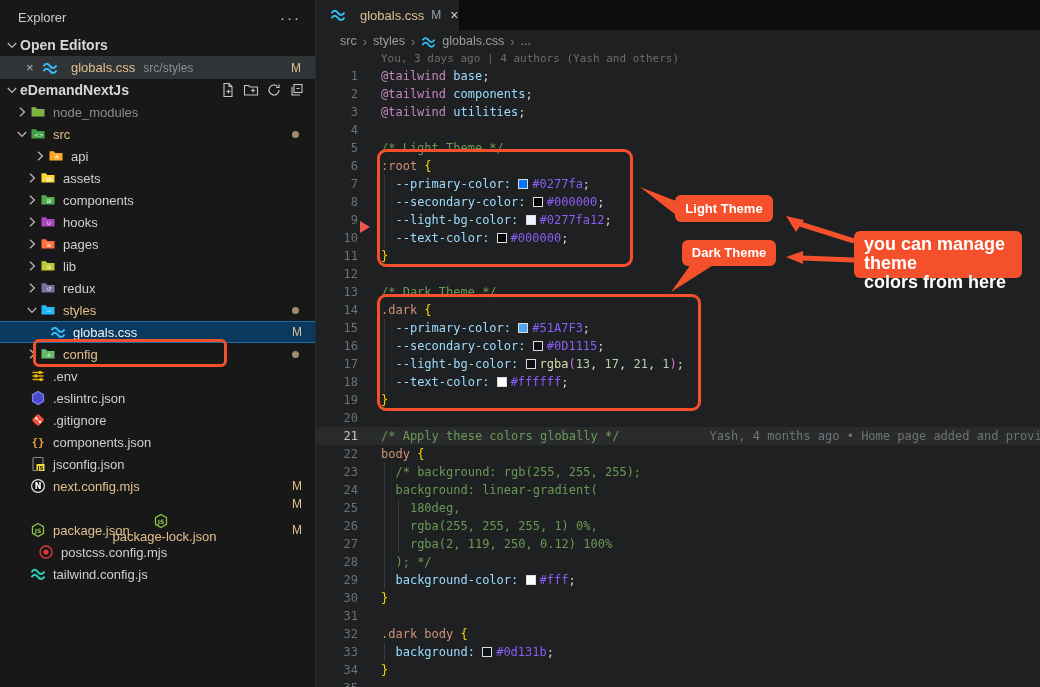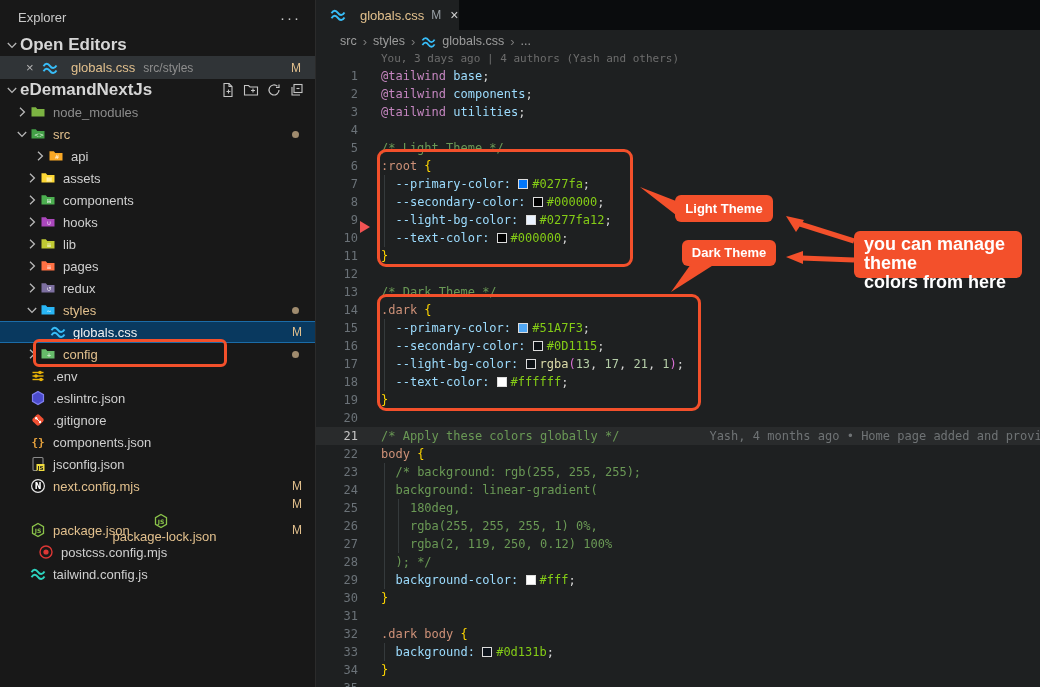--- a/index.html
+++ b/index.html
@@ -6,21 +6,21 @@
   html,body { width:1040px; height:687px; overflow:hidden; background:#1e2021;
     font-family:"Liberation Sans", sans-serif; }
   body { position:relative; color:#cccccc; }
 
   
   #sidebar { position:absolute; left:0; top:0; width:316px; height:687px;
     background:#181818; border-right:1px solid #2b2b2b; }
   #explorer-header { height:34px; display:flex; align-items:center; padding:0 14px 0 18px;
     font-size:13px; color:#c9c9c9; }
   #explorer-more { margin-left:auto; color:#c9c9c9; font-size:15px; letter-spacing:2px; cursor:pointer; }
-  .sect-header { height:22px; display:flex; align-items:center; font-size:17px; font-weight:bold;
+  .sect-header { height:22px; display:flex; align-items:center; font-size:14px; font-weight:bold;
     color:#d6d6d6; padding-left:4px; }
   .sect-header .chev { width:16px; height:16px; display:inline-flex; }
   #open-editor-row { height:23px; display:flex; align-items:center; background:#303437;
     padding-left:26px; position:relative; font-size:13px; }
   #oe-close { width:16px; color:#b5b5b5; font-size:13px; cursor:pointer; }
   #oe-file { color:#e2c08d; margin-left:6px; }
   #oe-path { color:#8e8e8e; font-size:12px; margin-left:8px; }
   #oe-badge { position:absolute; right:14px; color:#e2c08d; font-size:12px; }
   #project-header { justify-content:flex-start; height:22px; }
   #project-actions { margin-left:auto; display:flex; gap:7px; padding-right:10px; }
@@ -58,21 +58,21 @@
   #code { position:absolute; left:0; top:67px; width:724px; }
   .cl { height:18px; display:flex; font-family:"DejaVu Sans Mono", monospace; font-size:12px;
     line-height:18px; white-space:pre; cursor:text; }
   .cl.cur { background:rgba(255,255,255,0.05); }
   .ln { width:42px; text-align:right; color:#6b7278; flex:none; margin-right:23px;
     font-size:12px; }
   .cl.cur .ln { color:#c6c6c6; }
   .lc { position:relative; flex:1 1 auto; overflow:hidden; }
   .guide { position:absolute; top:0; bottom:0; width:1px; background:#353a3c; }
   .tk-at{color:#c586c0} .tk-id{color:#9cdcfe} .tk-cm{color:#6a9955} .tk-sel{color:#ce9178}
-  .tk-br{color:#ffd700} .tk-val{color:#84cc16} .tk-num{color:#b5cea8} .tk-fn{color:#dcdcaa}
+  .tk-br{color:#ffd700} .tk-val{color:#8b5cf6} .tk-num{color:#b5cea8} .tk-fn{color:#dcdcaa}
   .tk-pp{color:#da70d6} .tk-pu{color:#d4d4d4} .tk-ws{}
   .sw { display:inline-block; width:10px; height:10px; border:1px solid #dcdcdc;
     margin-right:4px; vertical-align:-1px; }
   .blm { color:#6f7375; margin-left:90px; }
 
   
   #overlay, #overlay * { pointer-events:none; }
   .abox { position:absolute; border:3px solid #f3502b; border-radius:9px; }
   #box-root { left:377px; top:149px; width:256px; height:118px; }
   #box-dark { left:377px; top:294px; width:324px; height:117px; }
@@ -236,39 +236,39 @@
         <span class="tlabel ">hooks</span>
       </div>
       <div class="trow" style="padding-left: 24px;">
         <span class="chev">
           <svg width="16" height="16" viewBox="0 0 16 16">
             <path d="M6 3.8 L10.4 8 L6 12.2" fill="none" stroke="#b8b8b8" stroke-width="1.3"></path>
           </svg>
         </span>
         <span class="ticon">
           <svg width="16" height="16" viewBox="0 0 16 16">
+            <path d="M1.5 3.3h4.3l1.5 1.6h7.2v7.6H1.5z" fill="#ff7043"></path>
+            <text x="9" y="10.8" font-size="6" fill="rgba(255,255,255,.92)" text-anchor="middle" font-family="DejaVu Sans">≡</text>
+          </svg>
+        </span>
+        <span class="tlabel ">pages</span>
+      </div>
+      <div class="trow" style="padding-left: 24px;">
+        <span class="chev">
+          <svg width="16" height="16" viewBox="0 0 16 16">
+            <path d="M6 3.8 L10.4 8 L6 12.2" fill="none" stroke="#b8b8b8" stroke-width="1.3"></path>
+          </svg>
+        </span>
+        <span class="ticon">
+          <svg width="16" height="16" viewBox="0 0 16 16">
             <path d="M1.5 3.3h4.3l1.5 1.6h7.2v7.6H1.5z" fill="#c0ca33"></path>
             <text x="9" y="10.8" font-size="6" fill="rgba(255,255,255,.92)" text-anchor="middle" font-family="DejaVu Sans">≡</text>
           </svg>
         </span>
         <span class="tlabel ">lib</span>
-      </div>
-      <div class="trow" style="padding-left: 24px;">
-        <span class="chev">
-          <svg width="16" height="16" viewBox="0 0 16 16">
-            <path d="M6 3.8 L10.4 8 L6 12.2" fill="none" stroke="#b8b8b8" stroke-width="1.3"></path>
-          </svg>
-        </span>
-        <span class="ticon">
-          <svg width="16" height="16" viewBox="0 0 16 16">
-            <path d="M1.5 3.3h4.3l1.5 1.6h7.2v7.6H1.5z" fill="#ff7043"></path>
-            <text x="9" y="10.8" font-size="6" fill="rgba(255,255,255,.92)" text-anchor="middle" font-family="DejaVu Sans">≡</text>
-          </svg>
-        </span>
-        <span class="tlabel ">pages</span>
       </div>
       <div class="trow" style="padding-left: 24px;">
         <span class="chev">
           <svg width="16" height="16" viewBox="0 0 16 16">
             <path d="M6 3.8 L10.4 8 L6 12.2" fill="none" stroke="#b8b8b8" stroke-width="1.3"></path>
           </svg>
         </span>
         <span class="ticon">
           <svg width="16" height="16" viewBox="0 0 16 16">
             <path d="M1.5 3.3h4.3l1.5 1.6h7.2v7.6H1.5z" fill="#7d6fa0"></path>

